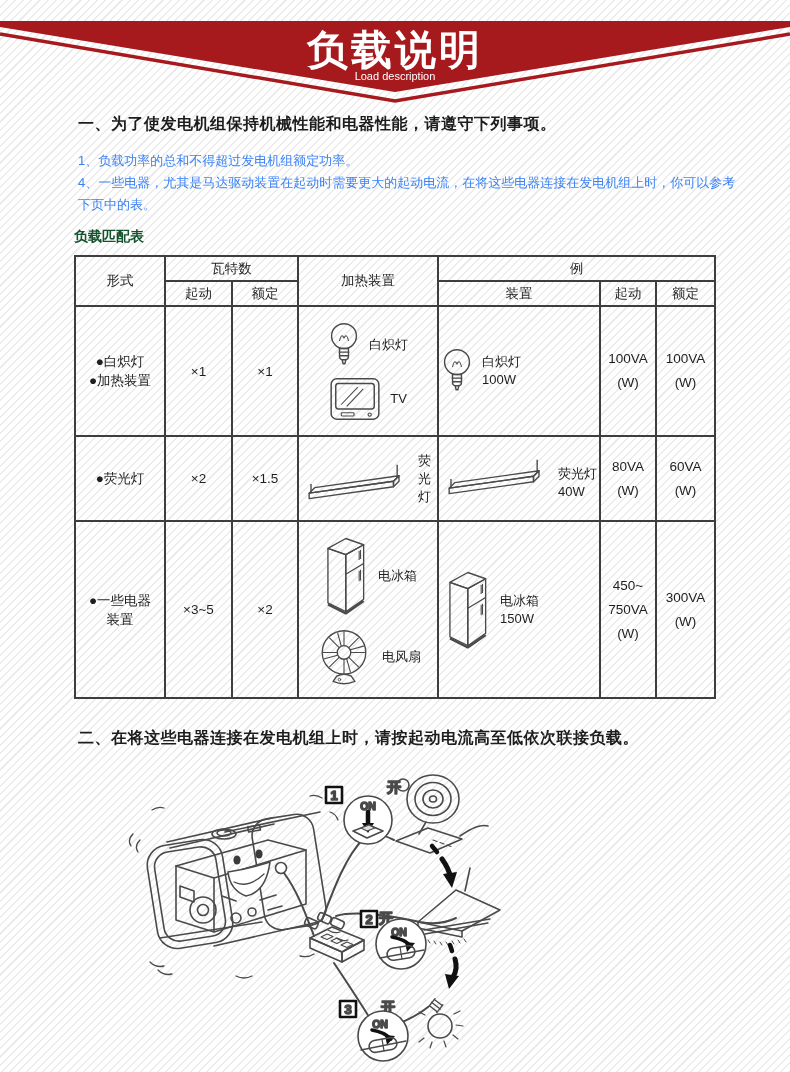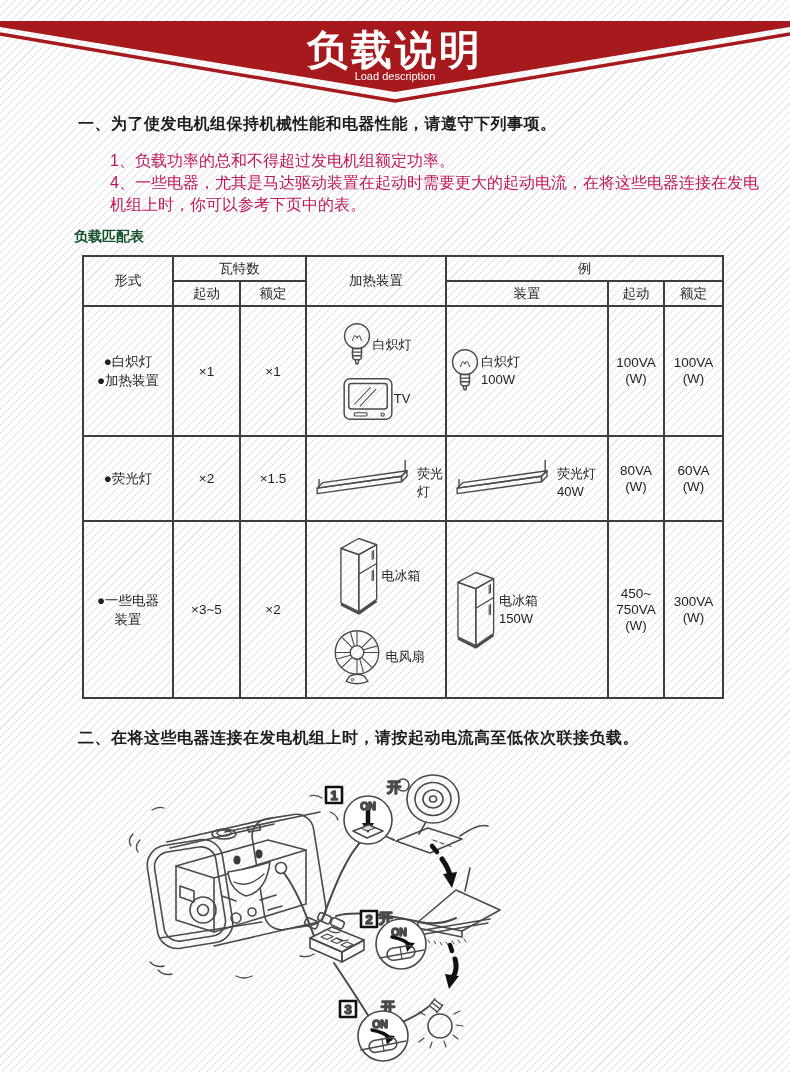--- a/index.html
+++ b/index.html
@@ -10,37 +10,37 @@
     background:
       repeating-linear-gradient(135deg,#ffffff 0px,#ffffff 4.3px,#ececec 4.3px,#ececec 5.8px);
   }
   .abs{position:absolute;}
   
   .banner{left:0;top:0;}
   .banner-title{font-weight:bold;letter-spacing:3px;}
   
   .h-sec{font-size:16px;font-weight:bold;color:#1d1d1d;letter-spacing:0.5px;}
   .sec1-h{left:78px;top:114px;width:680px;}
-  .item{font-size:16px;color:#be185d;line-height:22px;margin-left:32px;}
+  .item{font-size:13px;color:#3b82f6;line-height:22px;}
   .item1{left:78px;top:150px;width:660px;}
   .item2{left:78px;top:172px;width:660px;}
   .tbl-caption{left:74px;top:228px;font-size:14px;font-weight:bold;color:#14532d;}
   .sec2-h{left:78px;top:728px;width:700px;}
   
-  table.load{border-collapse:collapse;table-layout:fixed;width:640px;margin-left:8px;}
+  table.load{border-collapse:collapse;table-layout:fixed;width:640px;}
   table.load th,table.load td{
     border:2px solid #3e3e3e;font-weight:normal;font-size:13.5px;color:#1f1f1f;
     text-align:center;vertical-align:middle;padding:2px;background:transparent;
   }
   table.load thead tr{height:25px;}
   td.c-type{text-align:left;padding-left:7px;white-space:pre-line;line-height:19px;}
   td.c-num{font-size:14px;}
-  .pre{white-space:pre-line;line-height:16px;}
+  .pre{white-space:pre-line;line-height:24px;}
   .equipcol{display:flex;flex-direction:column;align-items:center;gap:8px;}
-  .equip{display:flex;align-items:center;}
+  .equip{display:flex;align-items:center;gap:9px;}
   .equip .lbl{font-size:13px;color:#1f1f1f;white-space:pre-line;text-align:left;line-height:18px;}
   .icon svg{display:block;}
   
   .illus text{font-family:"Liberation Sans","DejaVu Sans",sans-serif;}
   .stepnum{font-weight:bold;font-size:13px;fill:#111;}
   .kai{font-weight:bold;font-size:14px;fill:#2c2c2c;}
   .onlbl{font-weight:bold;font-size:10.5px;fill:#111;}
 </style>
 </head>
 <body>

